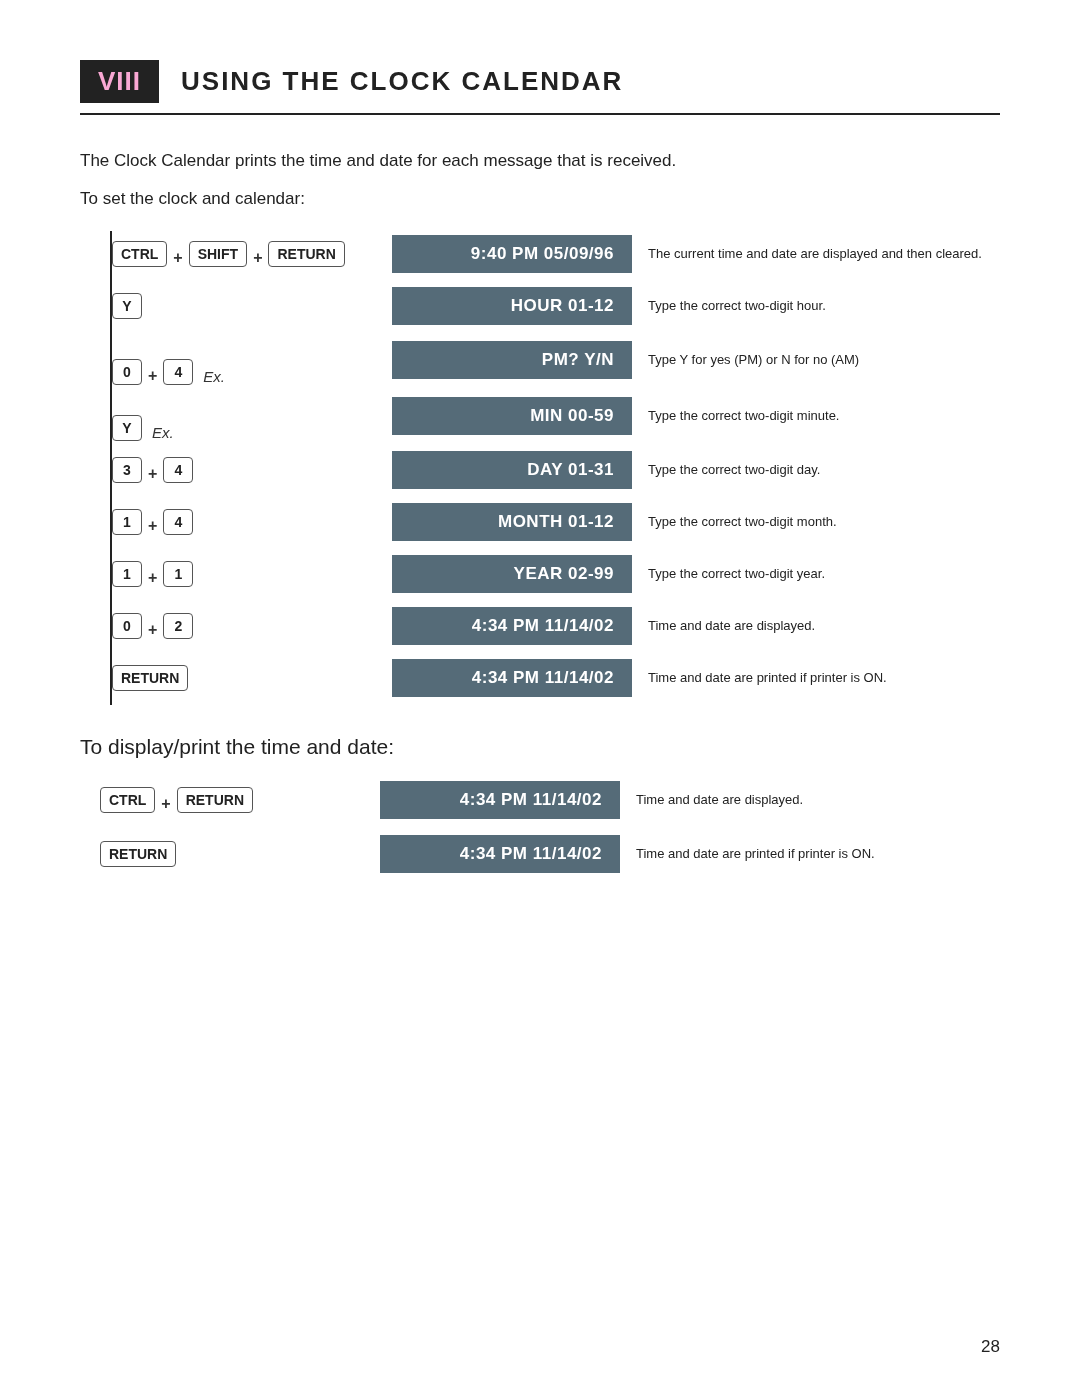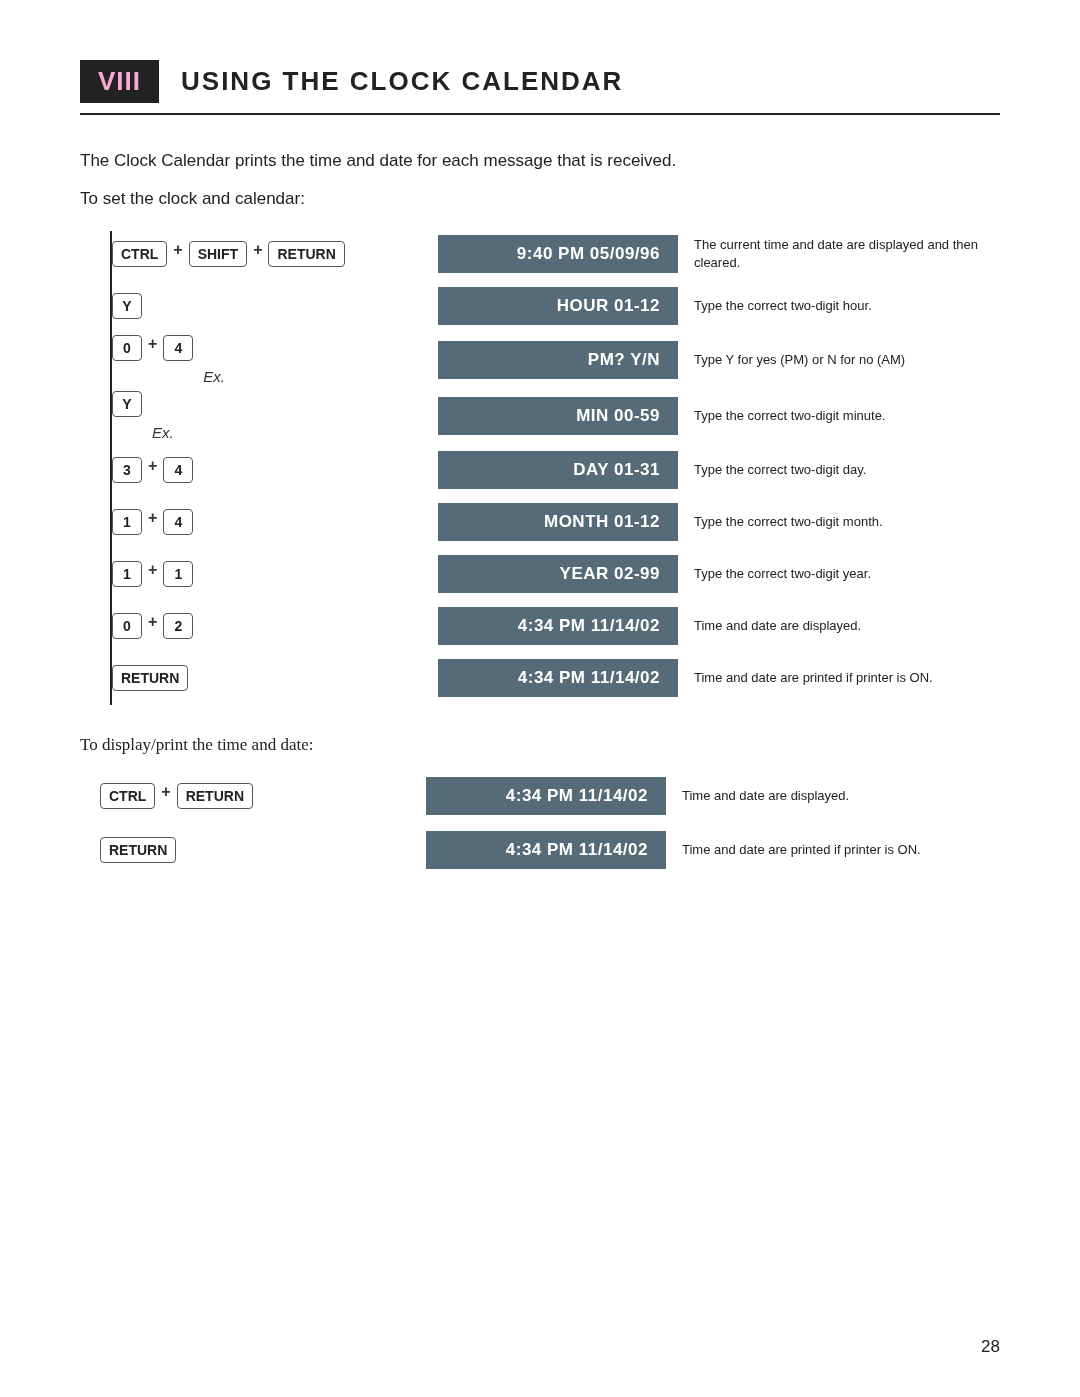--- a/index.html
+++ b/index.html
@@ -49,23 +49,23 @@
 
     .instruction-row {
       display: flex;
       align-items: center;
       min-height: 46px;
       margin-bottom: 4px;
     }
 
     
     .key-area {
-      width: 326px;
-      display: flex;
-      align-items: flex-start;
+      width: 280px;
+      display: flex;
+      align-items: flex-end;
       gap: 6px;
       flex-shrink: 0;
     }
 
     .key {
       border: 1.5px solid #555;
       border-radius: 4px;
       padding: 4px 8px;
       font-size: 14px;
       font-weight: bold;
@@ -122,22 +122,21 @@
     }
     .rows-area {
       display: flex;
       flex-direction: column;
       gap: 2px;
     }
 
     .section-intro {
       margin-top: 30px;
       margin-bottom: 18px;
-      font-size: 17px;
-      font-family: Liberation Serif, serif;
+      font-size: 21px;
     }
 
     .page-number {
       position: absolute;
       bottom: 40px;
       right: 80px;
       font-size: 17px;
       color: #222;
     }
 

